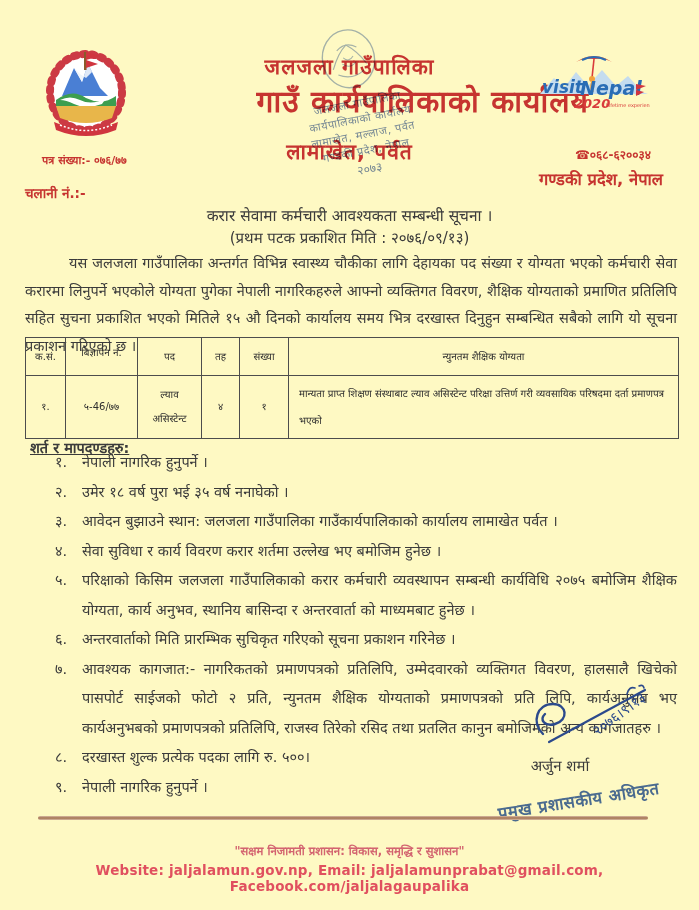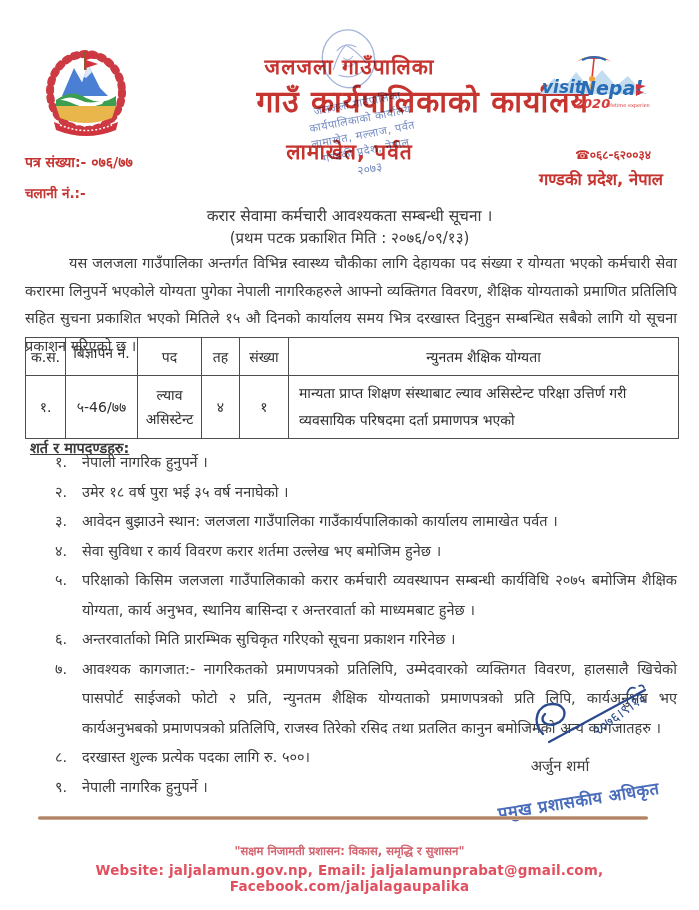--- a/index.html
+++ b/index.html
@@ -1,20 +1,20 @@
 <!DOCTYPE html>
 <html><head>
 <meta charset="utf-8">
 <style>
   * { margin:0; padding:0; box-sizing:border-box; }
   html,body { background:#e8e8e8; }
   body { font-family:"DejaVu Sans", sans-serif; }
   .page {
     position:relative; width:699px; height:910px; margin:0 auto;
-    background:#ffffff; overflow:hidden; color:#3b3b3b;
+    background:#fef9c3; overflow:hidden; color:#3b3b3b;
   }
   .abs { position:absolute; }
   .red { color:#c63430; }
   .center { text-align:center; }
 
   
   .title-muni  { left:130px; right:130px; top:52px;  font-size:21px; font-weight:bold; letter-spacing:1px; }
   .title-office{ left:110px; right:110px; top:80px;  font-size:30px; font-weight:bold; letter-spacing:1px;text-align:right; }
   .title-addr  { left:130px; right:130px; top:137px; font-size:21px; font-weight:bold; letter-spacing:1px; }
 
@@ -28,36 +28,36 @@
     mix-blend-mode:multiply; pointer-events:none;
   }
   .round-stamp .sketch { opacity:.55; }
   .round-stamp .st-line  { font-size:11px; letter-spacing:.5px; }
   .round-stamp .st-year  { font-size:12px; margin-top:2px; }
 
   .visit-logo { left:538px; top:48px; }
 
   .phone-line { right:48px; top:146px; font-size:12px; font-weight:bold; }
   .province   { right:36px; top:167px; font-size:16.5px; font-weight:bold; }
-  .letter-no  { left:25px; top:152px; font-size:14px; font-weight:bold; }
+  .letter-no  { left:42px; top:152px; font-size:11px; font-weight:bold; }
   .dispatch   { left:25px; top:184px; font-size:13.5px; font-weight:bold; }
 
   
   .subject  { left:0; right:0; top:204px; font-size:15.5px; }
   .pub-date { left:0; right:0; top:227px; font-size:15px; }
   .intro {
     left:25px; right:22px; top:250px;
     font-size:14.5px; line-height:27.5px;
     text-align:justify; text-indent:44px;
   }
 
   table.vacancy {
     position:absolute; left:25px; top:337px; width:653px;
     border-collapse:collapse; table-layout:fixed;
-    font-size:14px; color:#2e2e2e;
+    font-size:10px; color:#2e2e2e;
   }
   table.vacancy th, table.vacancy td {
     border:1.4px solid #4d4d4d; text-align:center; vertical-align:middle;
     padding:3px 4px; font-weight:normal; line-height:24px;
   }
   table.vacancy th { height:38px; }
   table.vacancy td { height:58px; }
   table.vacancy td.qual { text-align:left; padding:4px 10px; line-height:27px; }
 
   .terms-title { left:30px; top:437px; font-size:14.5px; font-weight:bold;text-decoration:underline; }

